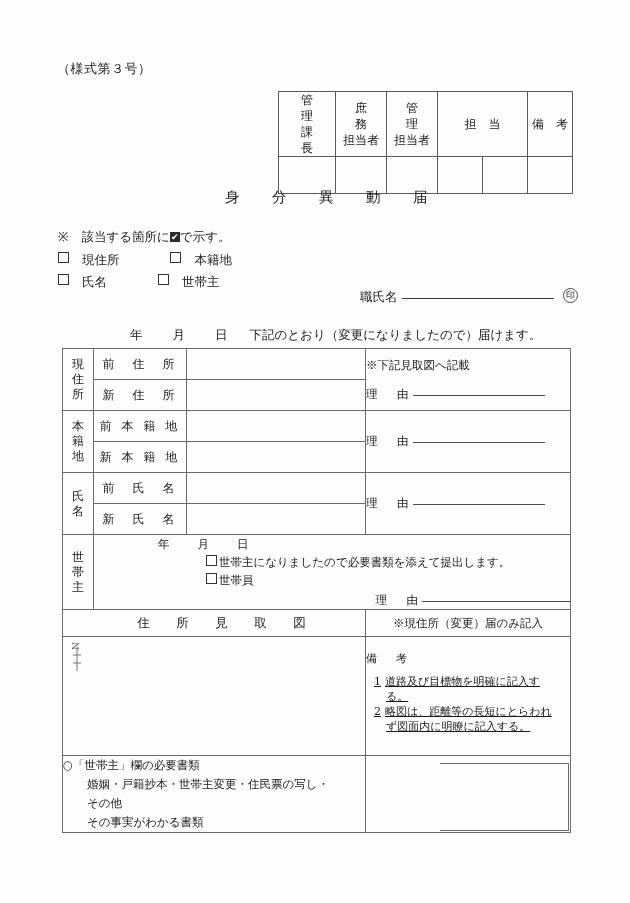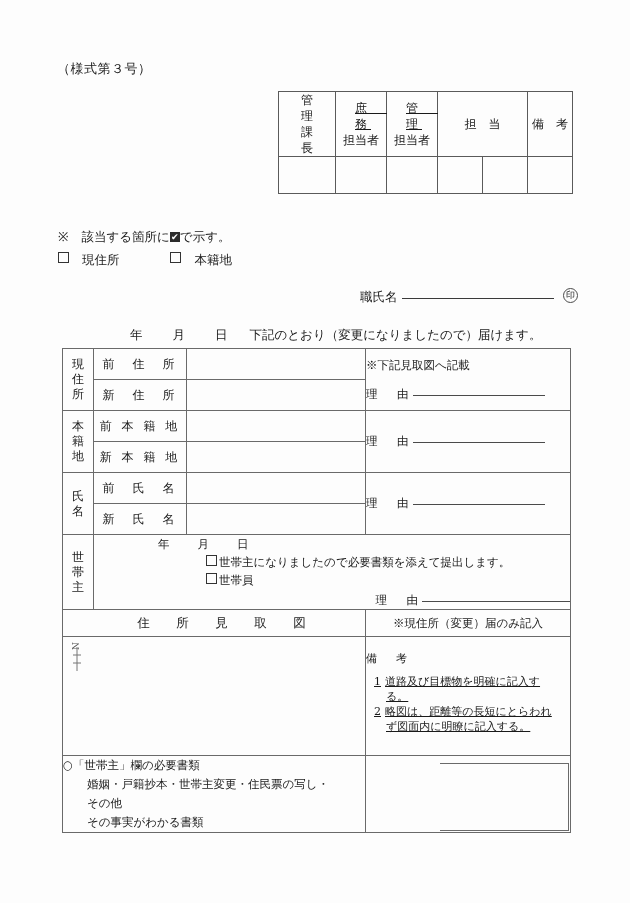--- a/index.html
+++ b/index.html
@@ -58,21 +58,21 @@
   .approval .hdr { height: 37px; line-height: 16px; }
   .approval .body-row td { height: 36px; }
   .c-w1 { width: 56px; }
   .c-w2 { width: 50px; }
   .c-w3 { width: 50px; }
   .c-w4 { width: 44px; }
   .c-w5 { width: 44px; }
   .c-w6 { width: 44px; }
   .wide-pair { width: 88px; }
   .sp { letter-spacing: 6px; padding-left: 6px; }
-  .sp2 { letter-spacing: 4px; padding-left: 4px; text-decoration: underline; }
+  .sp2 { letter-spacing: 4px; padding-left: 4px; }
 
   
   .doc-title {
     left: 225px; top: 188px;
     font-size: 14.5px;
     letter-spacing: 9px;
   }
 
   
   .note-row {
@@ -298,28 +298,33 @@
       <td class="c-w1"></td>
       <td class="c-w2"></td>
       <td class="c-w3"></td>
       <td class="c-w4"></td>
       <td class="c-w5"></td>
       <td class="c-w6"></td>
     </tr>
   </tbody>
     </table>
 
+  <div class="abs doc-title jtxt">身　分　異　動　届</div>
 
   <div class="abs note-row jtxt">
     <span class="mark">※</span><span>該当する箇所に</span><span class="cb-checked">✔</span><span>で示す。</span>
   </div>
 
   <div class="abs cbrow r1 jtxt">
     <span class="cb"></span><span>現住所</span>
     <span class="cb c2"></span><span>本籍地</span>
+  </div>
+  <div class="abs cbrow r2 jtxt">
+    <span class="cb"></span><span>氏名</span>
+    <span class="cb c2"></span><span>世帯主</span>
   </div>
 
   <div class="abs sig jtxt">
     <span class="sig-lbl">職氏名</span><span class="sig-line"></span>
     <span class="seal">印</span>
   </div>
 
   <div class="abs decl jtxt">
     <span class="y">年</span><span class="m">月</span><span class="d">日</span><span>下記のとおり（変更になりましたので）届けます。</span>
   </div>

